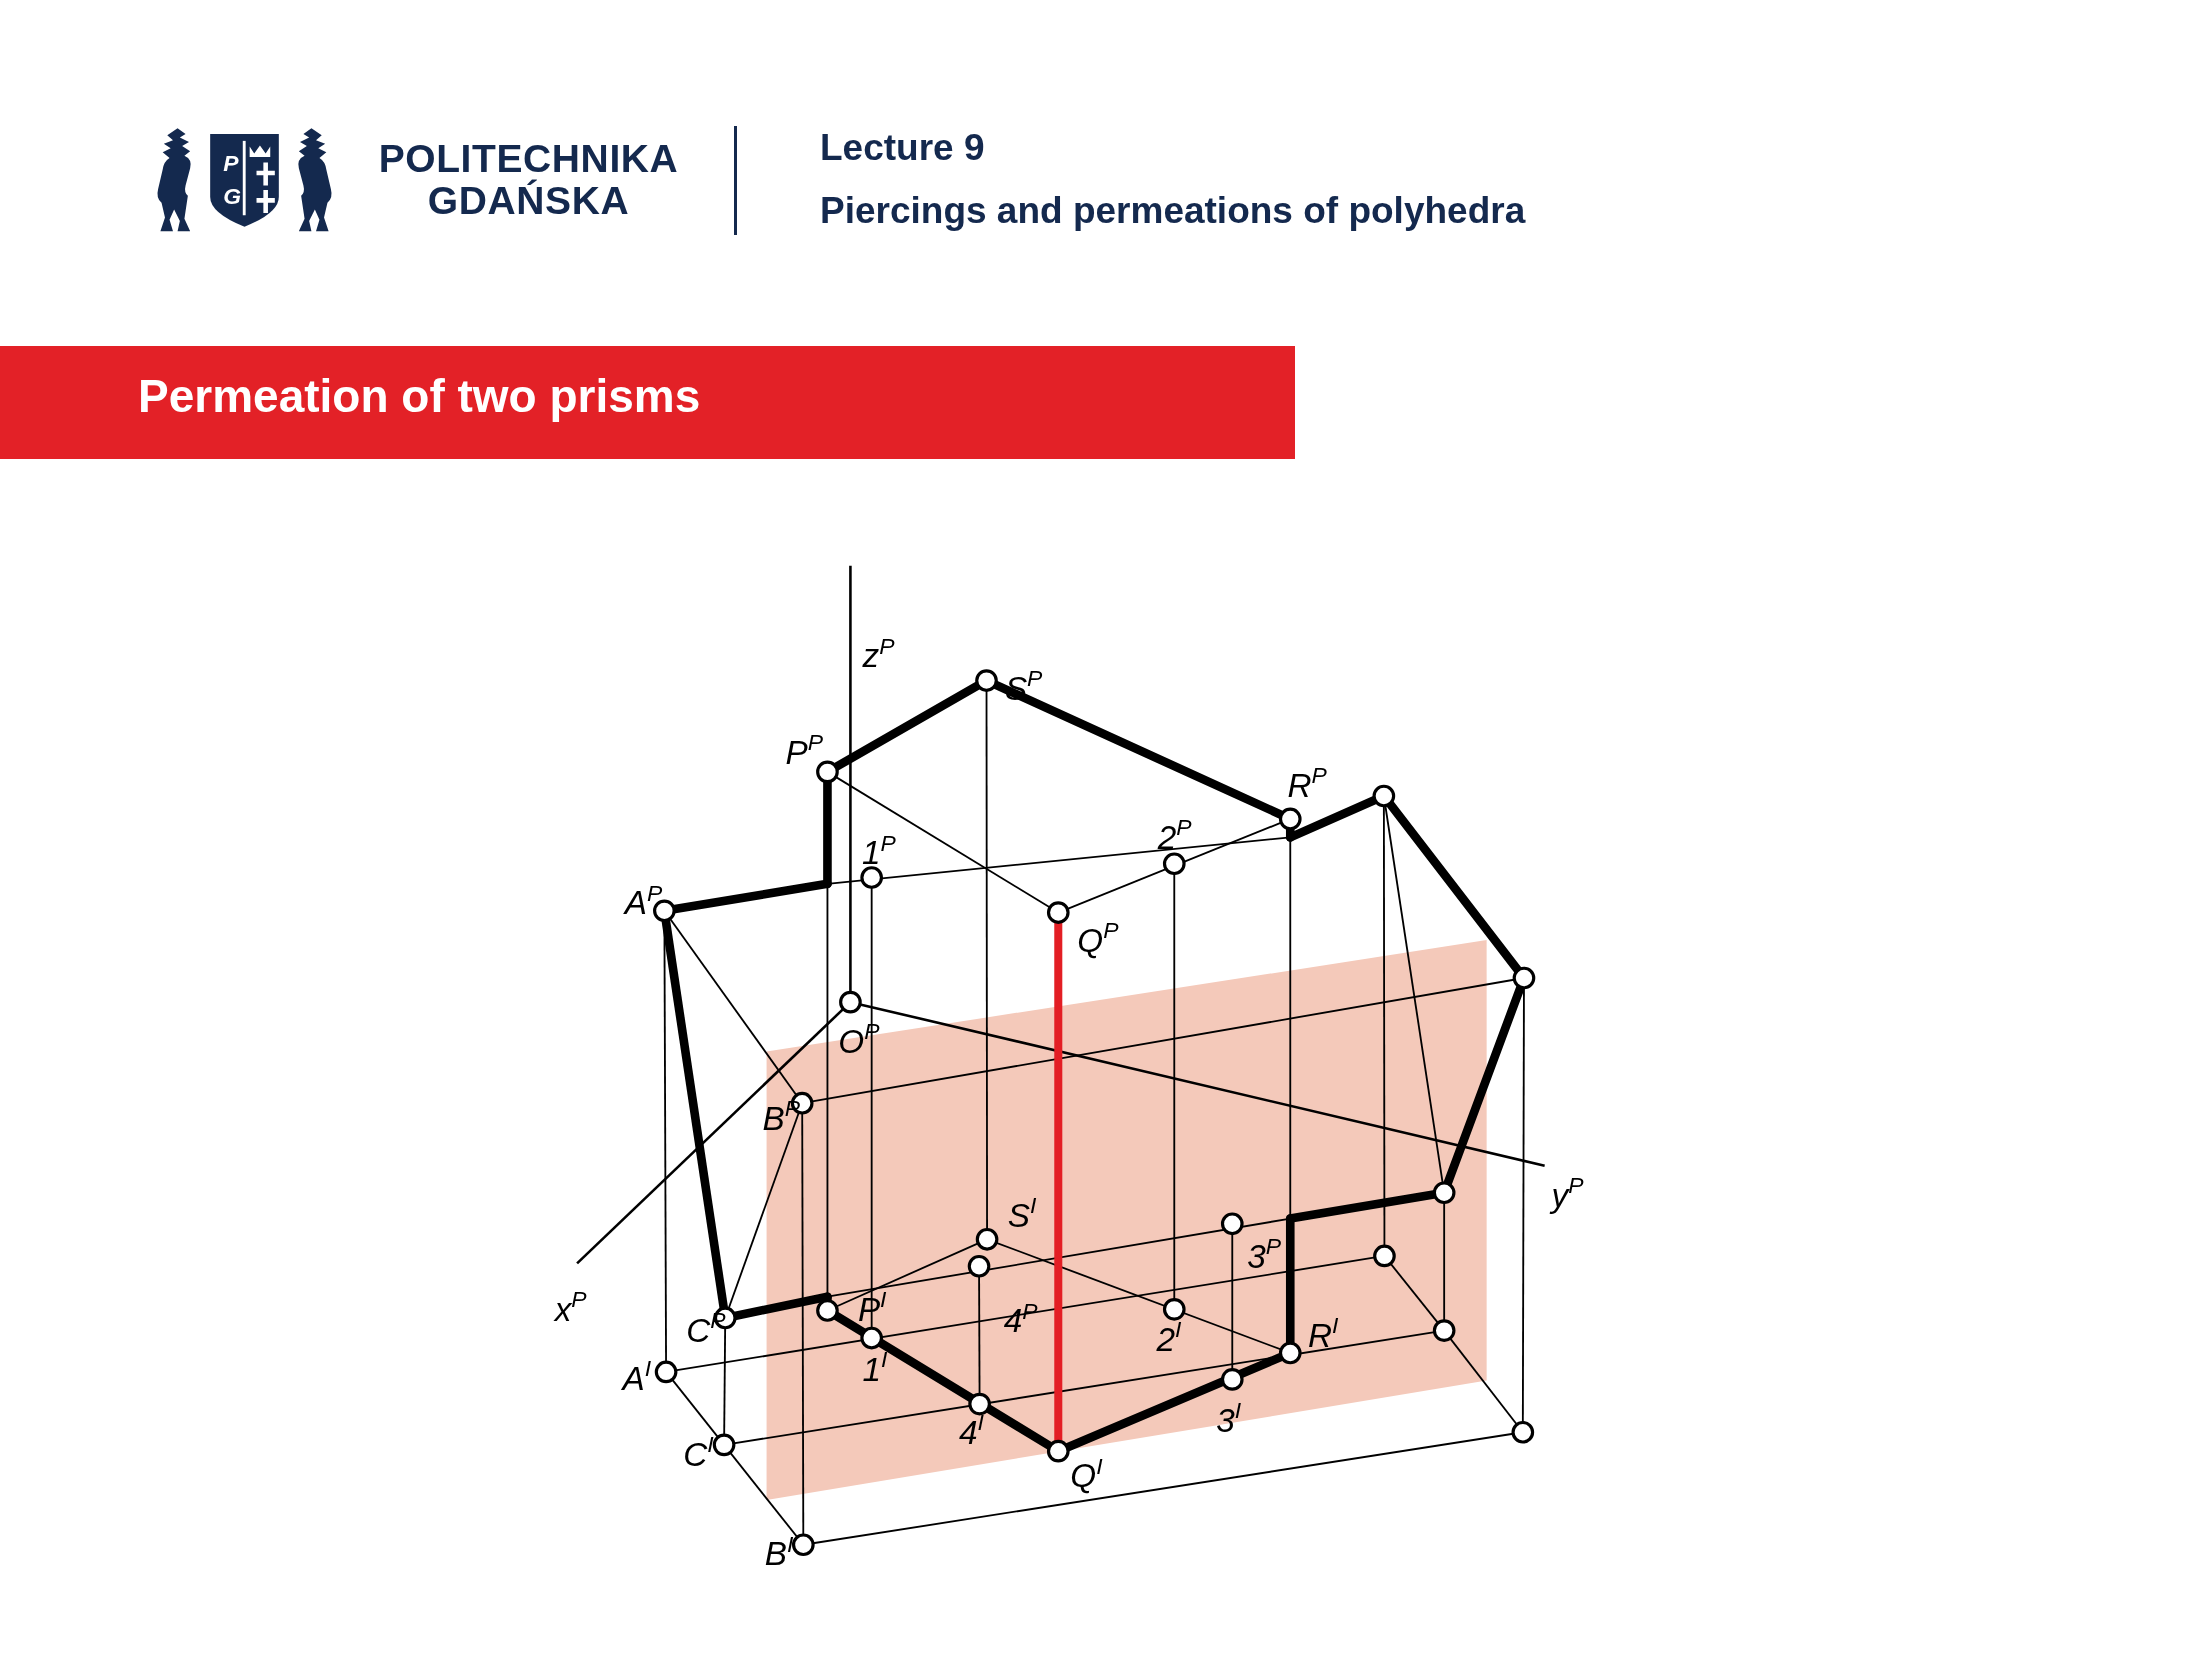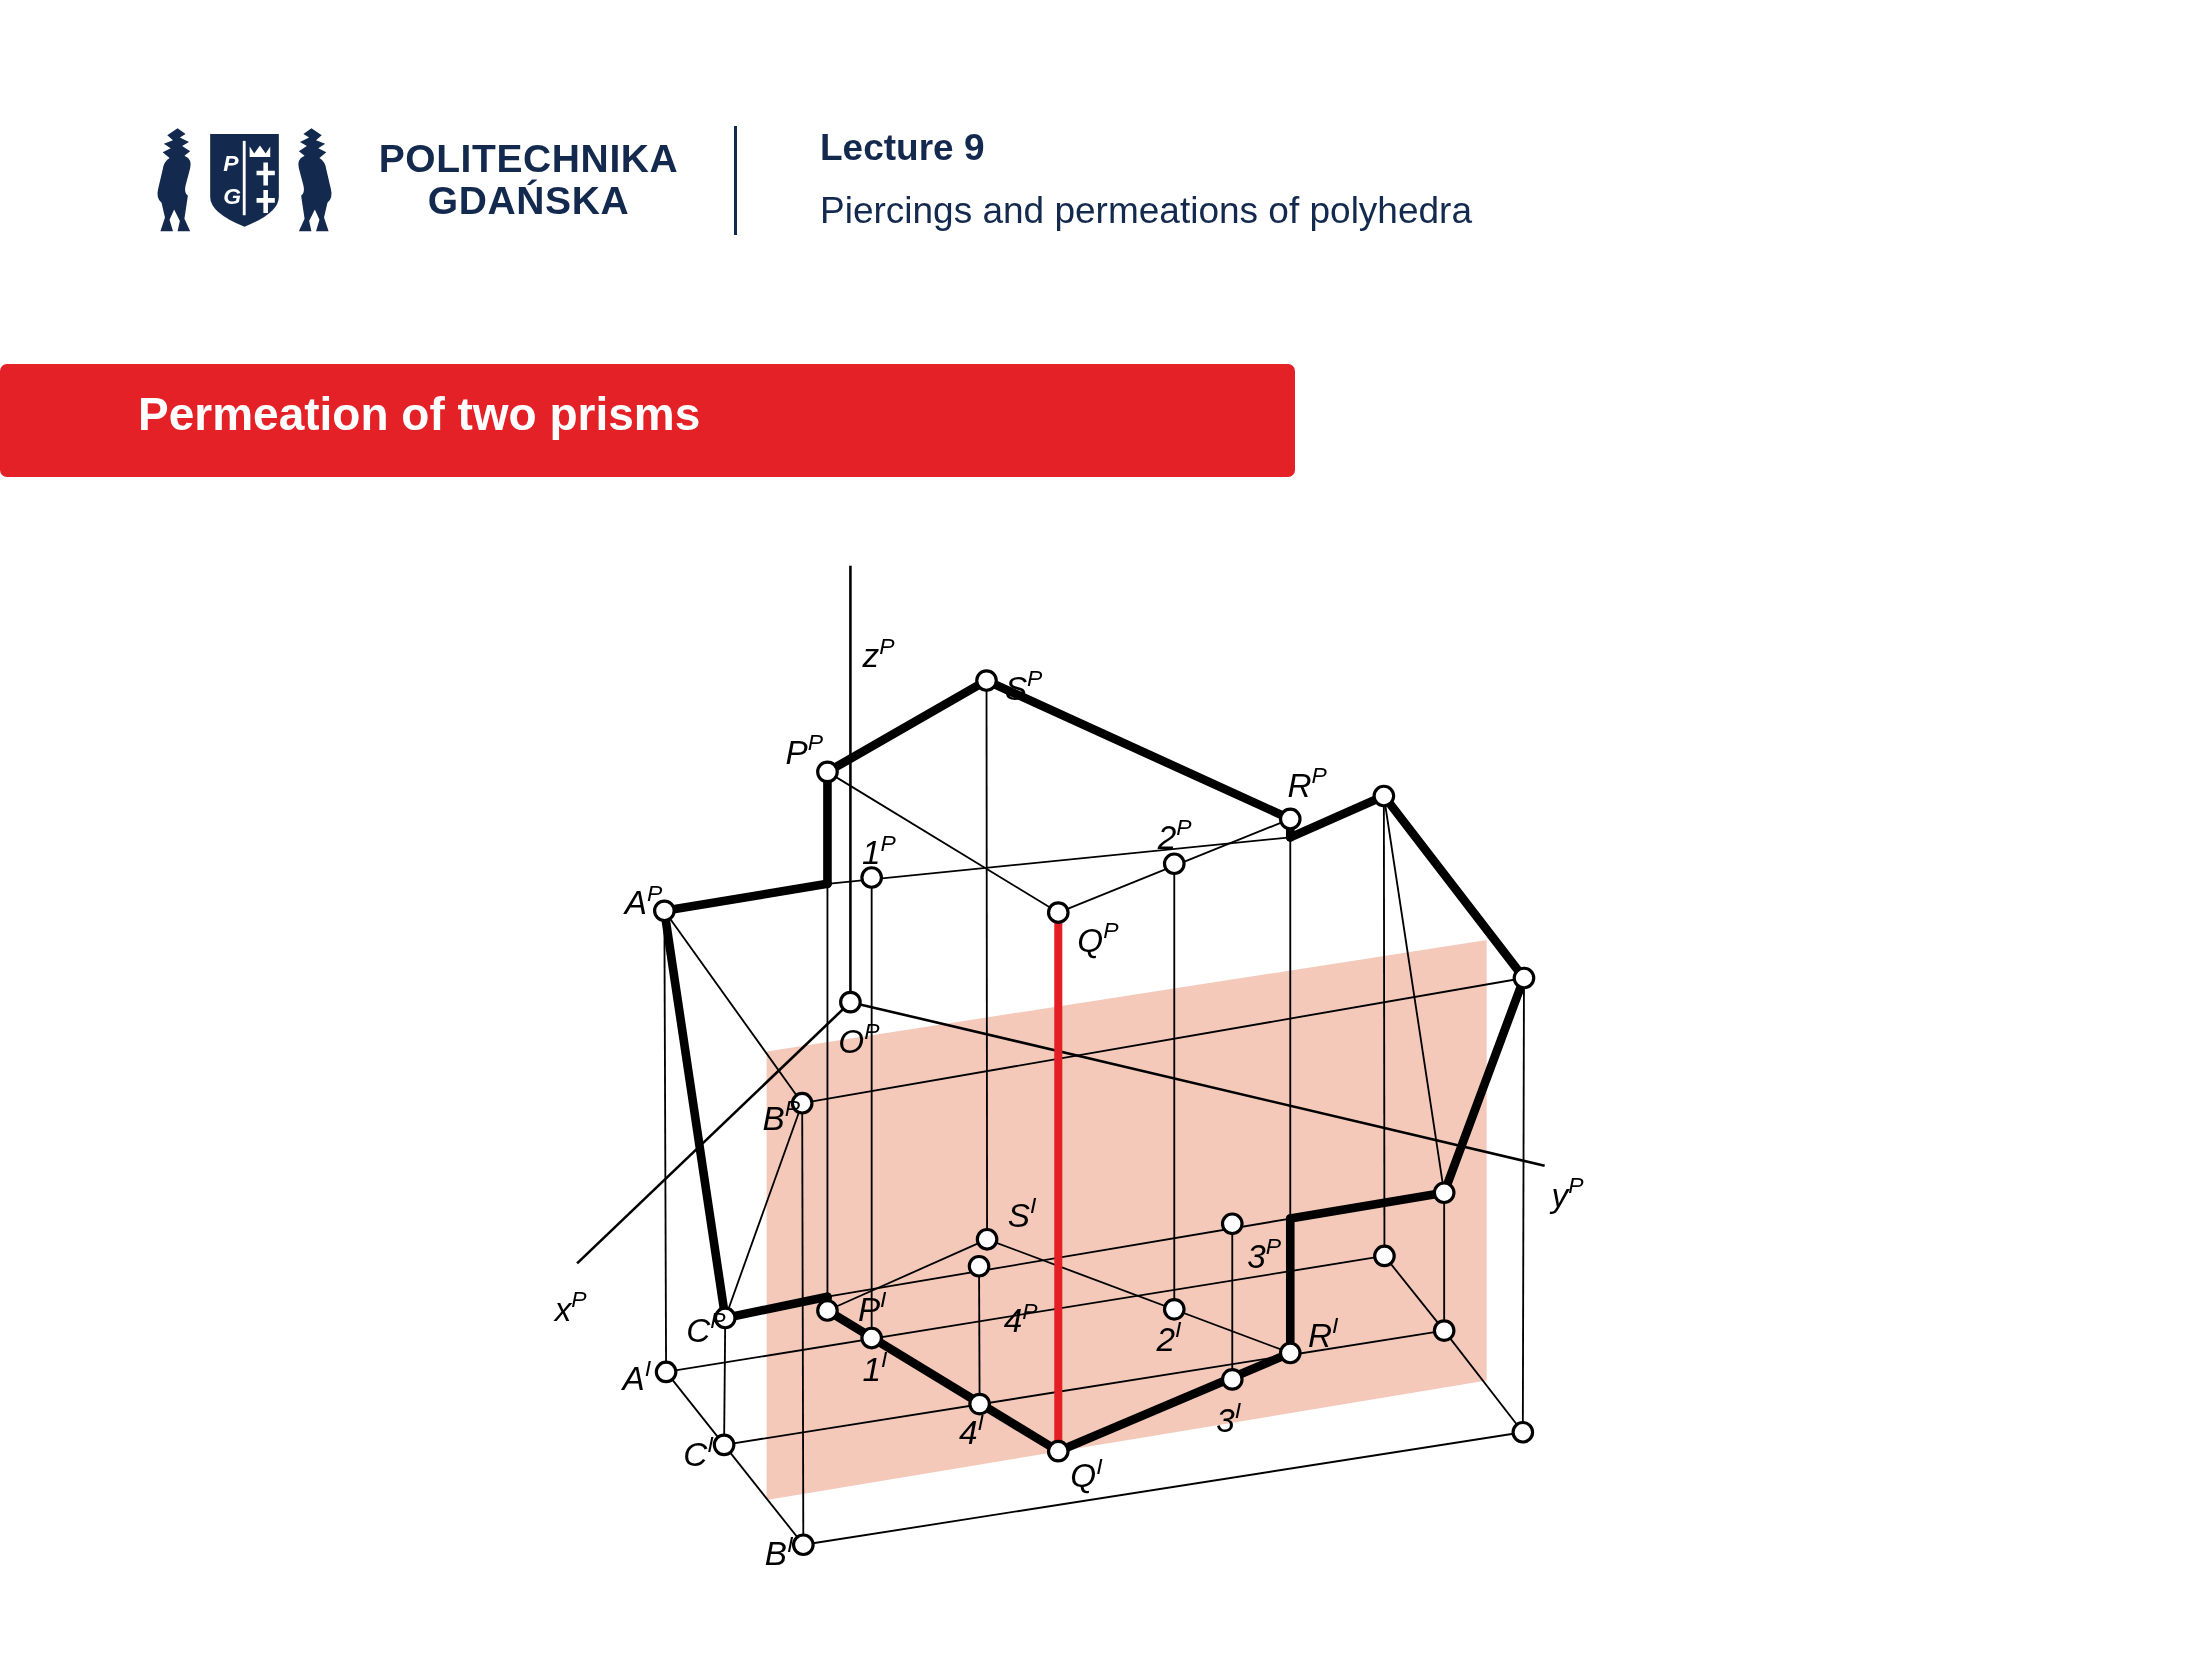--- a/index.html
+++ b/index.html
@@ -5,22 +5,22 @@
   html,body{margin:0;padding:0;}
   body{
     width:2205px;height:1654px;position:relative;background:#ffffff;
     font-family:"Liberation Sans", sans-serif;overflow:hidden;
   }
   .header{position:absolute;left:0;top:0;width:2205px;height:287px;}
   .crest{position:absolute;left:144px;top:118px;width:201px;height:123px;}
   .brand{position:absolute;left:356px;top:138px;width:345px;text-align:center;color:#14294e;font-weight:bold;line-height:1.08;font-size:39px;letter-spacing:0.6px;}
   .divider{position:absolute;left:734px;top:126px;width:3.4px;height:109px;background:#14294e;}
   .lecture-label{position:absolute;left:820px;top:127px;color:#14294e;font-weight:bold;font-size:37px;}
-  .lecture-title{position:absolute;left:820px;top:190px;color:#14294e;font-weight:normal;font-size:37px;}
-  .banner{position:absolute;left:0;top:364px;width:1295px;height:113px;background:#e32127;border-radius:7px;}
+  .lecture-title{position:absolute;left:820px;top:190px;color:#14294e;font-weight:bold;font-size:37px;}
+  .banner{position:absolute;left:0;top:346px;width:1295px;height:113px;background:#e32127;}
   .banner-title{position:absolute;left:138px;top:23px;color:#ffffff;font-weight:bold;font-size:46px;}
   .diagram-wrap{position:absolute;left:0;top:0;width:2205px;height:1654px;}
   svg text{font-family:"Liberation Sans", sans-serif;font-style:italic;}
 </style>
 </head>
 <body>
 
 <div class="header">
   <svg class="crest" viewBox="0 0 350 215" aria-hidden="true">
     <g fill="#14294e">

